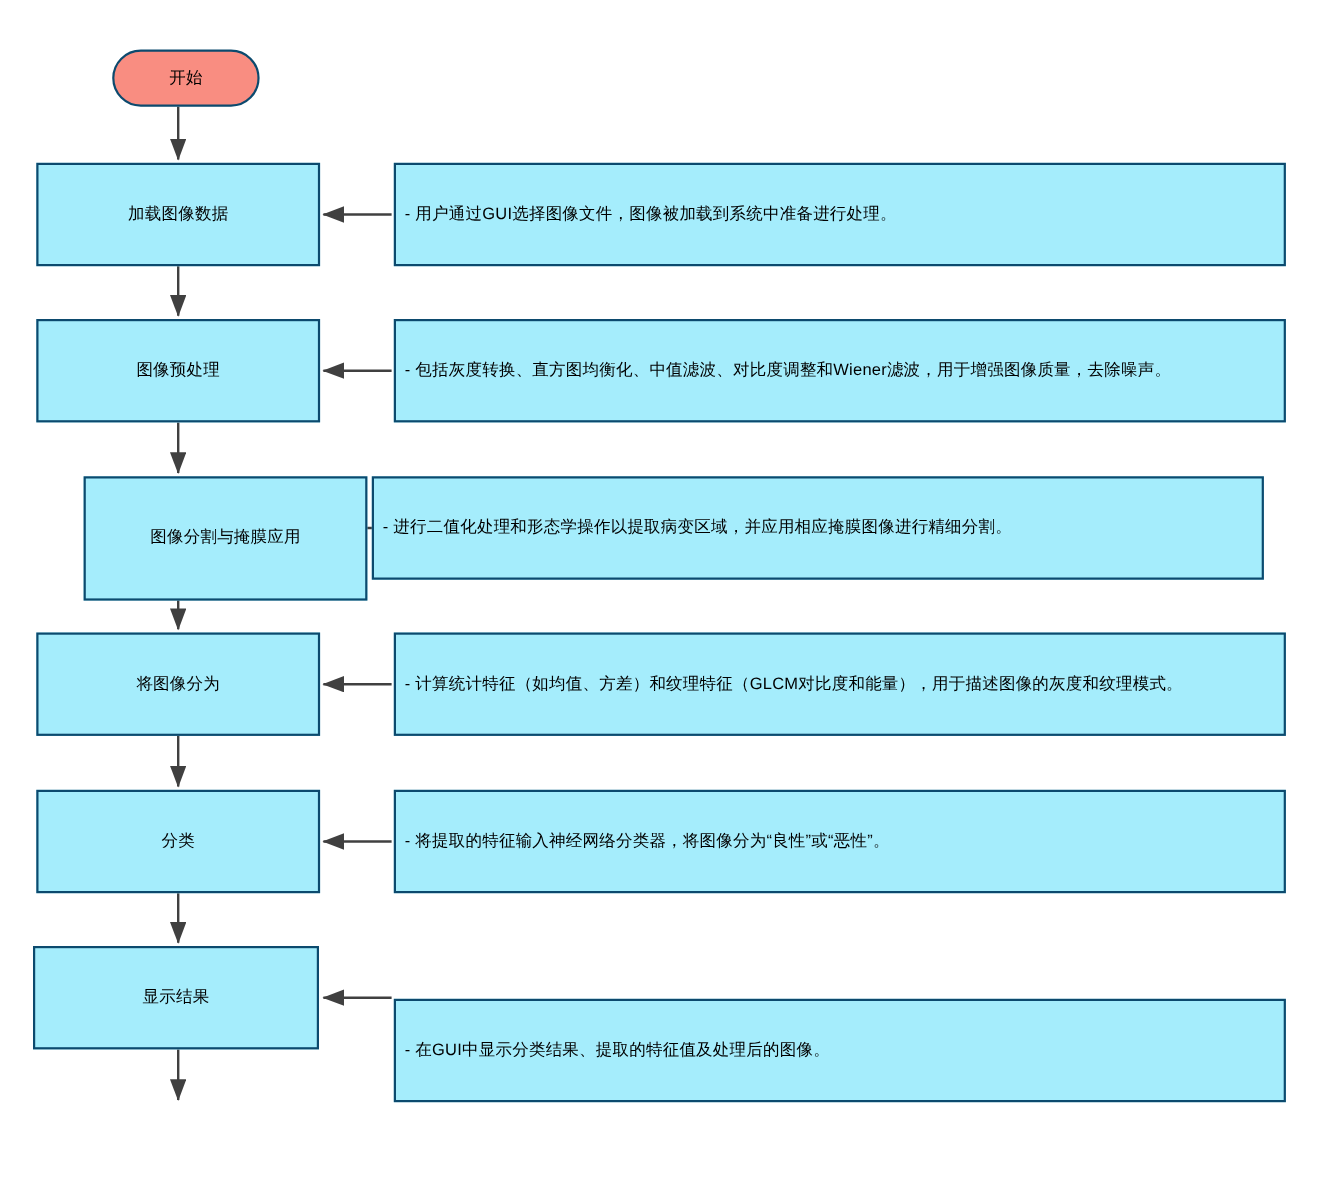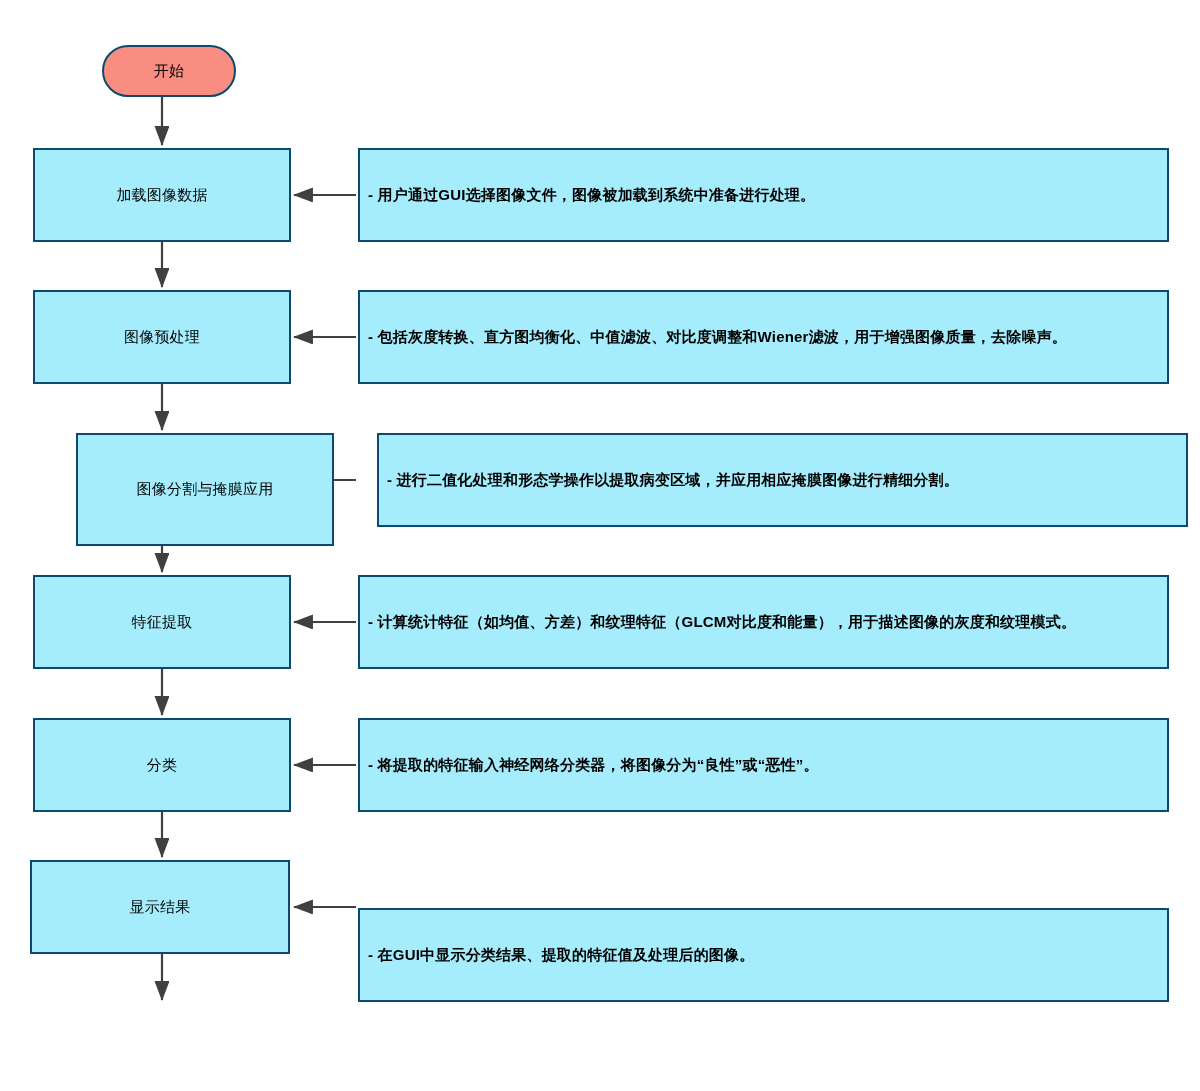--- a/index.html
+++ b/index.html
@@ -44,40 +44,39 @@
   }
   .node.process {
     background: #a5edfc;
     justify-content: center;
   }
   .node.note {
     background: #a5edfc;
     justify-content: flex-start;
     text-align: left;
     padding: 0 22px 0 8px;
-    font-weight: bold;
   }
   .node .label {
     display: block;
     white-space: nowrap;
   }
   
   #n-start   { left: 102px; top: 45px;   width: 134px; height: 52px; }
   #n-end     { left: 102px; top: 1003px; width: 134px; height: 52px; }
 
   #p-0 { left: 33px; top: 148px;  width: 258px; height: 94px; }
   #p-1 { left: 33px; top: 290px;  width: 258px; height: 94px; }
   #p-2 { left: 33px; top: 433px;  width: 258px; height: 113px; margin-left: 43px; }
   #p-3 { left: 33px; top: 575px;  width: 258px; height: 94px; }
   #p-4 { left: 33px; top: 718px;  width: 258px; height: 94px; }
   #p-5 { left: 30px; top: 860px;  width: 260px; height: 94px; }
 
   #d-0 { left: 358px; top: 148px;  width: 811px; height: 94px; }
   #d-1 { left: 358px; top: 290px;  width: 811px; height: 94px; }
-  #d-2 { left: 377px; top: 433px;  width: 811px; height: 94px; }
+  #d-2 { left: 338px; top: 433px;  width: 811px; height: 94px; }
   #d-3 { left: 358px; top: 575px;  width: 811px; height: 94px; }
   #d-4 { left: 358px; top: 718px;  width: 811px; height: 94px; }
   #d-5 { left: 358px; top: 860px;  width: 811px; height: 94px; margin-top: 48px; }
 </style>
 </head>
 <body>
 
 <div id="canvas">
 
   <svg class="edges" viewBox="0 0 1200 1091" xmlns="http://www.w3.org/2000/svg">
@@ -112,21 +111,21 @@
   <div class="node process" id="p-0">
     <span class="label">加载图像数据</span>
   </div>
   <div class="node process" id="p-1">
     <span class="label">图像预处理</span>
   </div>
   <div class="node process" id="p-2">
     <span class="label">图像分割与掩膜应用</span>
   </div>
   <div class="node process" id="p-3">
-    <span class="label">特征提取</span>
+    <span class="label">将图像分为</span>
   </div>
   <div class="node process" id="p-4">
     <span class="label">分类</span>
   </div>
   <div class="node process" id="p-5">
     <span class="label">显示结果</span>
   </div>
 
   <div class="node note" id="d-0">
     <span class="label">- 用户通过GUI选择图像文件，图像被加载到系统中准备进行处理。</span>

